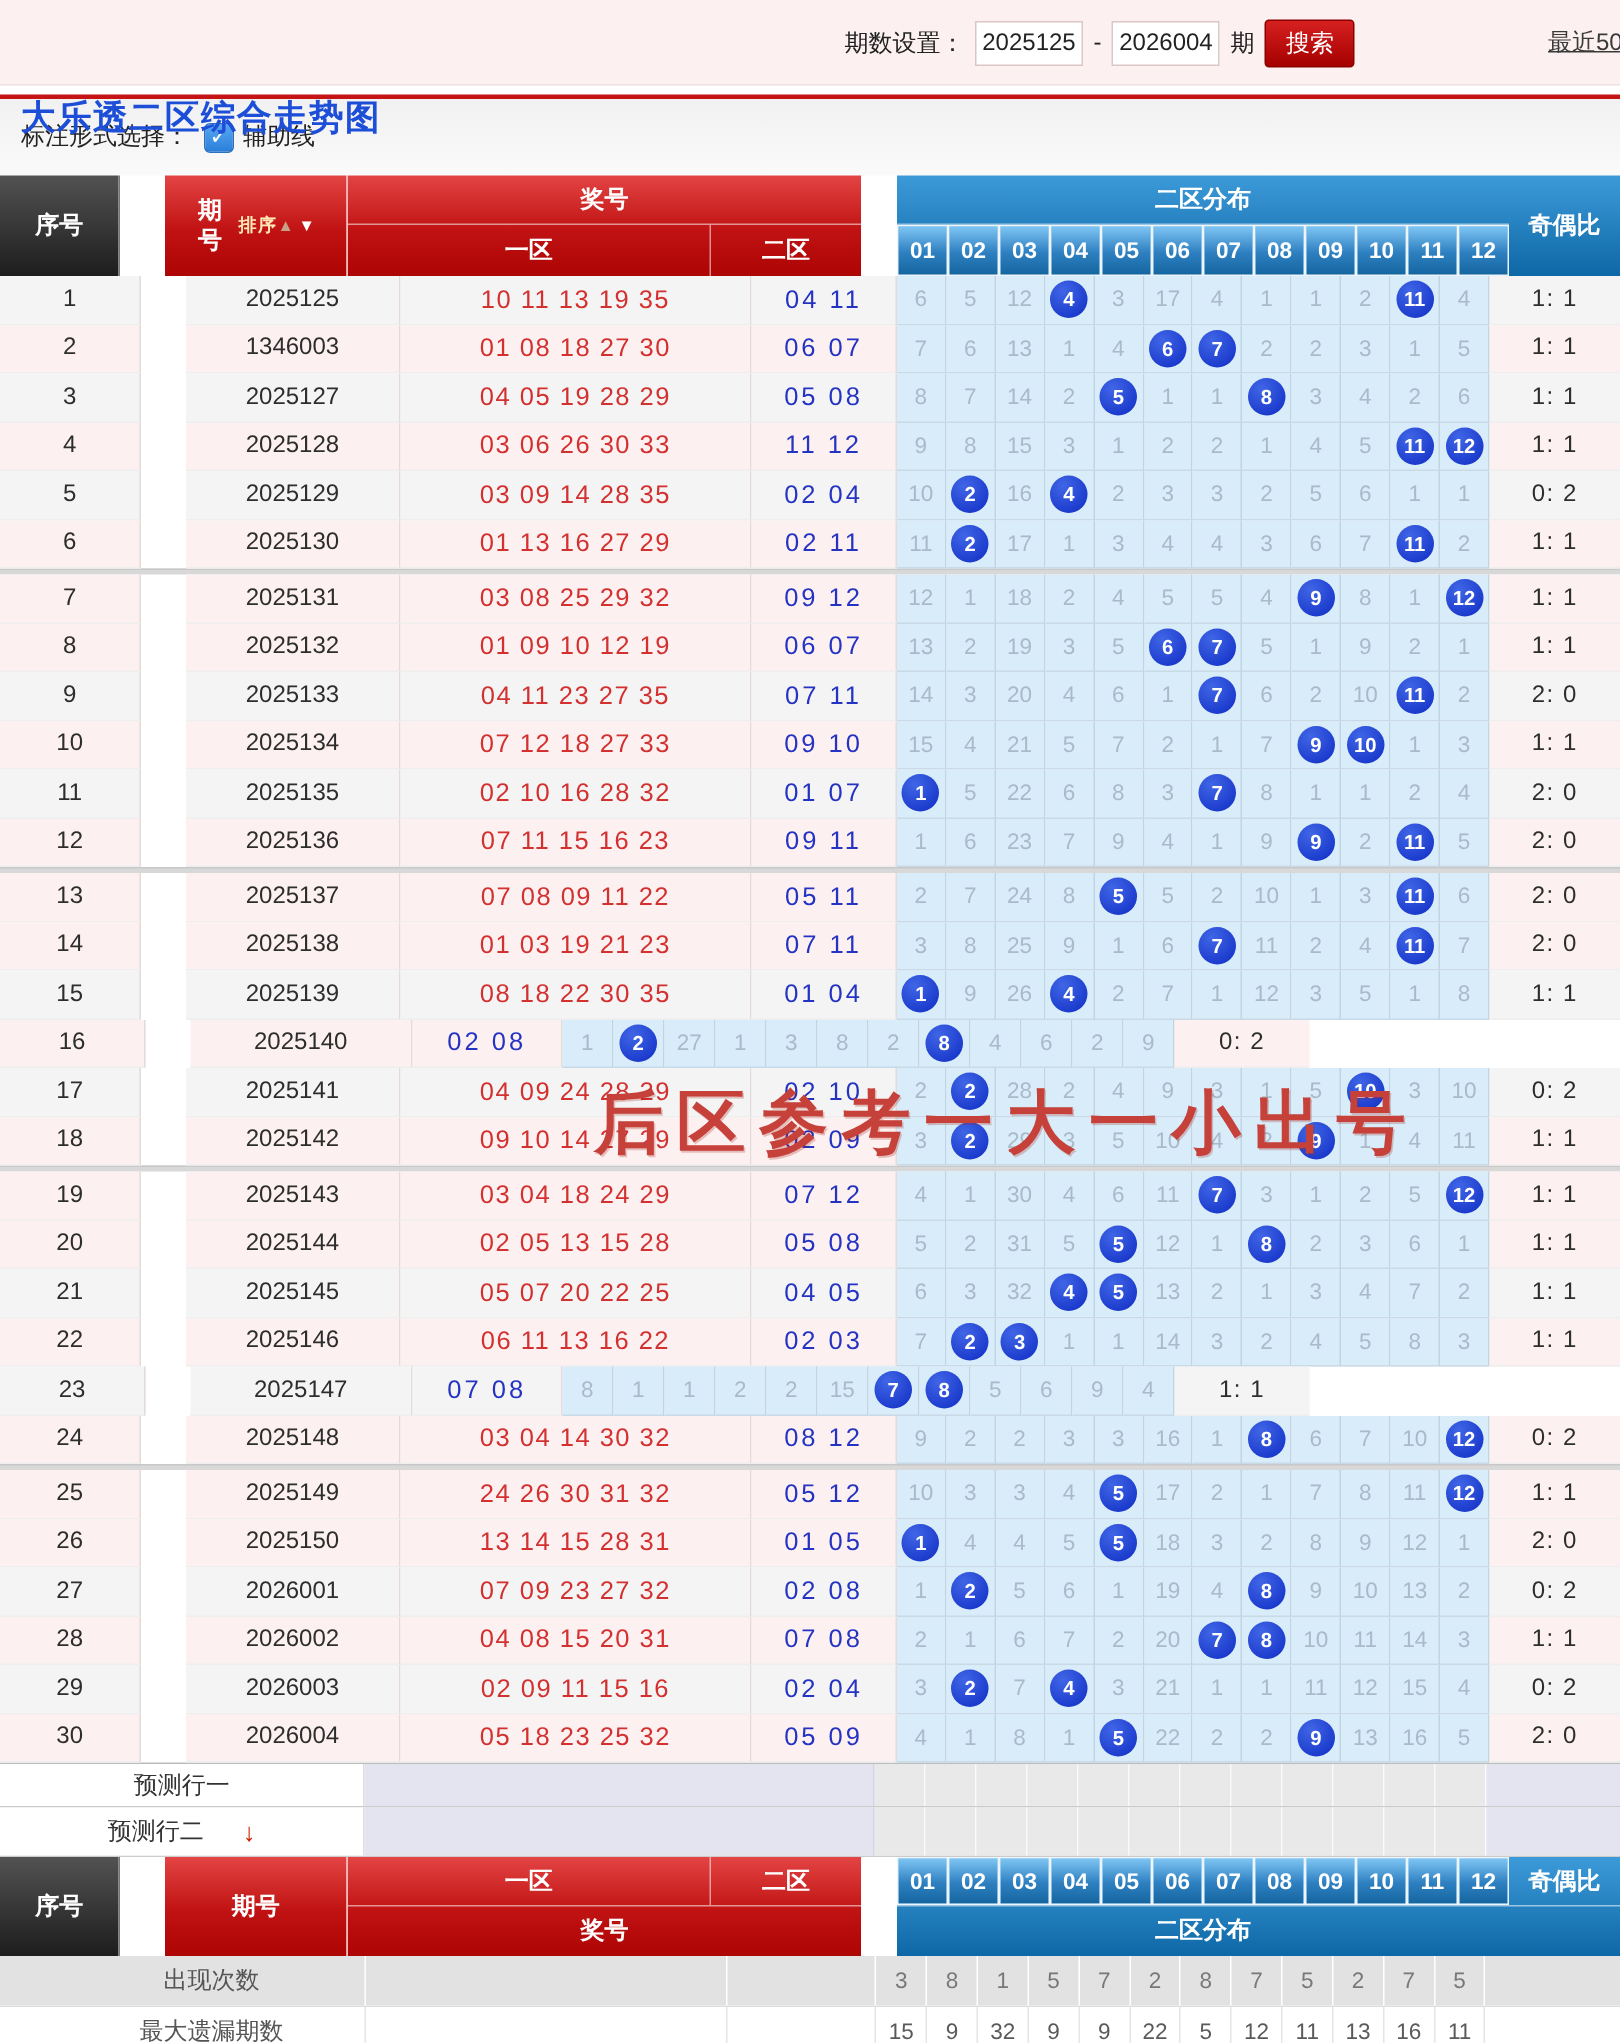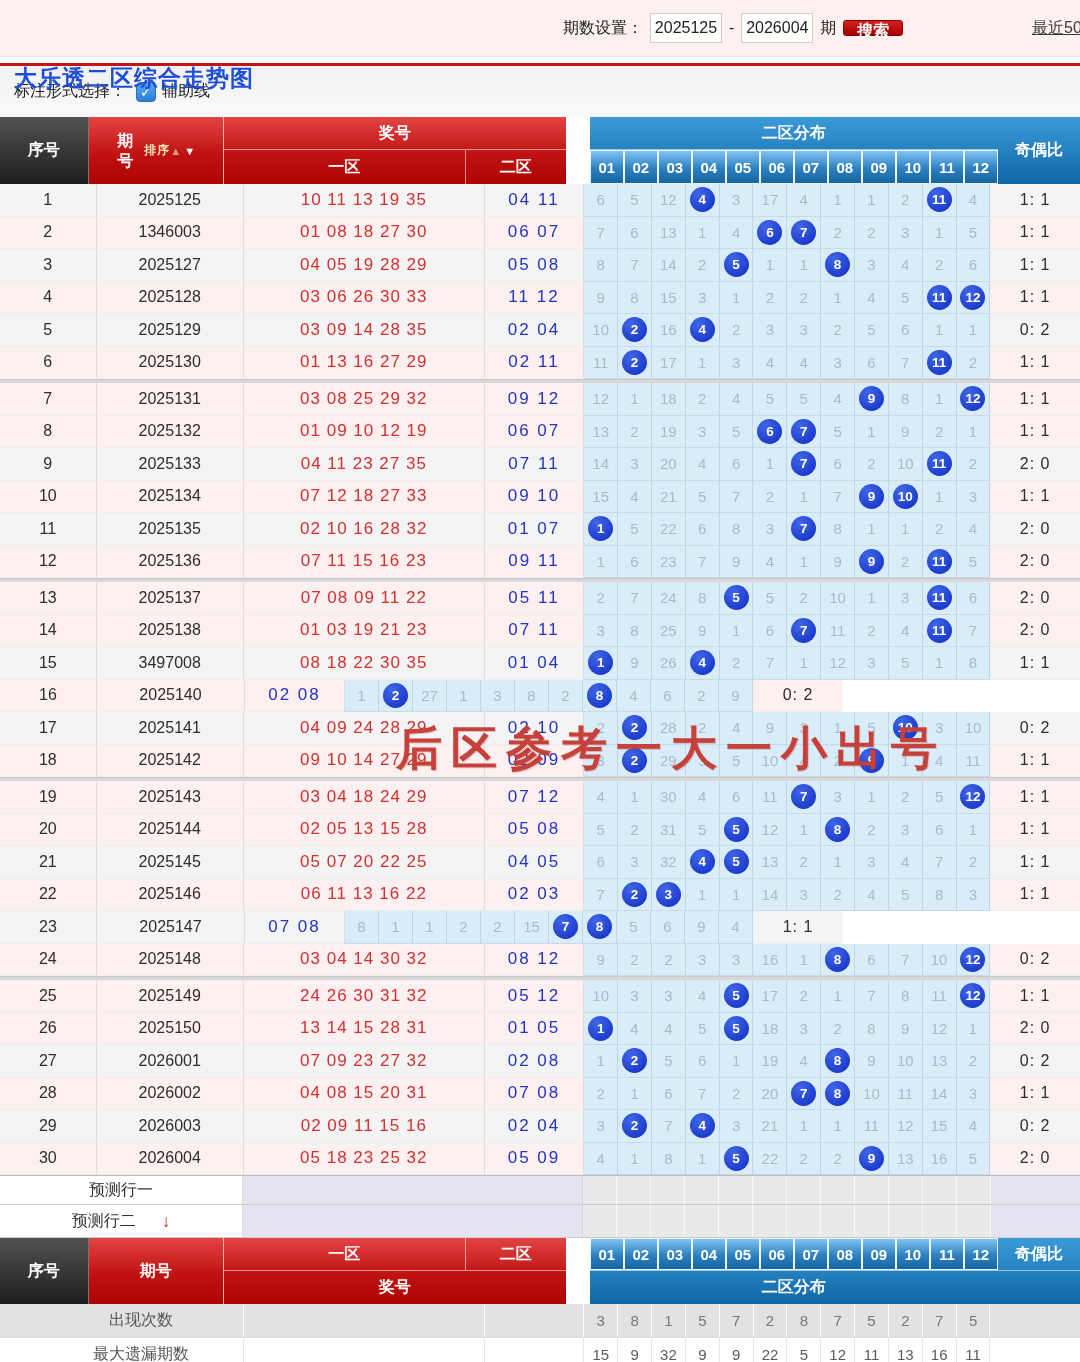--- a/index.html
+++ b/index.html
@@ -4,33 +4,33 @@
 <style>
   * { margin:0; padding:0; box-sizing:border-box; }
   body { font-family:"Liberation Sans","DejaVu Sans",sans-serif; background:#fff; }
   .page { position:relative; width:1080px; height:1362px; overflow:hidden; background:#fff; }
 
   
   .topbar { position:relative; height:57px; background:#fcf0f0; border-bottom:1px solid #f2e2e2; }
   .title { position:absolute; left:14px; top:15px; font-size:23px; font-weight:bold; color:#1d4ed8; letter-spacing:1px;margin-top:48px; }
   .controls { position:absolute; left:563px; top:13px; display:flex; align-items:center; gap:7px; font-size:16px; color:#222; }
   .pinput { width:72px; height:30px; border:1px solid #dcc6c6; background:#fff; text-align:center; font-size:16px; color:#222; font-family:inherit; }
-  .searchbtn { width:60px; height:16px; background:linear-gradient(180deg,#d62020,#a50000); color:#fff; border:1px solid #8c0000; border-radius:3px; font-size:16px; font-family:inherit; cursor:pointer;font-weight:bold; }
+  .searchbtn { width:60px; height:32px; background:linear-gradient(180deg,#d62020,#a50000); color:#fff; border:1px solid #8c0000; border-radius:3px; font-size:16px; font-family:inherit; cursor:pointer; }
   .recent { position:absolute; left:1032px; top:18px; font-size:16px; color:#3a3a3a; text-decoration:underline; white-space:nowrap; }
 
   .spacer6 { height:6px; background:#fff; }
   .redline { height:3px; background:#c41414; }
 
   
   .subbar { height:51px; background:linear-gradient(180deg,#f1f1f1,#fafafa); display:flex; align-items:center; padding-left:14px; font-size:16px; color:#222; }
   .cb { width:20px; height:20px; margin:0 6px 0 10px; border-radius:4px; background:linear-gradient(180deg,#58a8f2,#2a7fd8); border:1px solid #2a6fc0; display:flex; align-items:center; justify-content:center; cursor:pointer; }
   .cb .check { color:#fff; font-size:15px; font-weight:bold; line-height:1; }
 
   
-  .w-seq{width:97px;} .w-issue{width:148px;} .w-z1{width:242px;} .w-z2{width:100px;}
+  .w-seq{width:97px;} .w-issue{width:148px;margin-left:30px;} .w-z1{width:242px;} .w-z2{width:100px;}
   .w-dist{width:408px;margin-left:24px;} .w-ratio{width:90px;}
 
   
   .thead { display:flex; height:67px; }
   .hc { display:flex; align-items:center; justify-content:center; color:#fff; font-size:16px; font-weight:bold; }
   .hc.seq { background:linear-gradient(180deg,#525252,#1d1d1d); border-right:1px solid #777; }
   .red-bg { background:linear-gradient(180deg,#e34444 0%,#c01212 55%,#ad0404 100%); }
   .blue-bg { background:linear-gradient(180deg,#3d9ad8 0%,#0e67a6 100%); }
   .hc.issue { border-right:1px solid #f3baba; gap:10px; }
   .issue-txt { width:18px; line-height:20px; word-break:break-all; text-align:center; font-size:16px; }
@@ -482,21 +482,21 @@
         <div class="g">2</div>
         <div class="g">4</div>
         <div class="g">
           <span class="ball">11</span>
         </div>
         <div class="g">7</div>
         <div class="cell ratiov w-ratio">2: 0</div>
       </div>
       <div class="row row-gray">
         <div class="cell w-seq">15</div>
-        <div class="cell w-issue">3497008</div>
+        <div class="cell w-issue">2025139</div>
         <div class="cell z1v w-z1">08 18 22 30 35</div>
         <div class="cell z2v w-z2">01 04</div>
         <div class="g">
           <span class="ball">1</span>
         </div>
         <div class="g">9</div>
         <div class="g">26</div>
         <div class="g">
           <span class="ball">4</span>
         </div>

